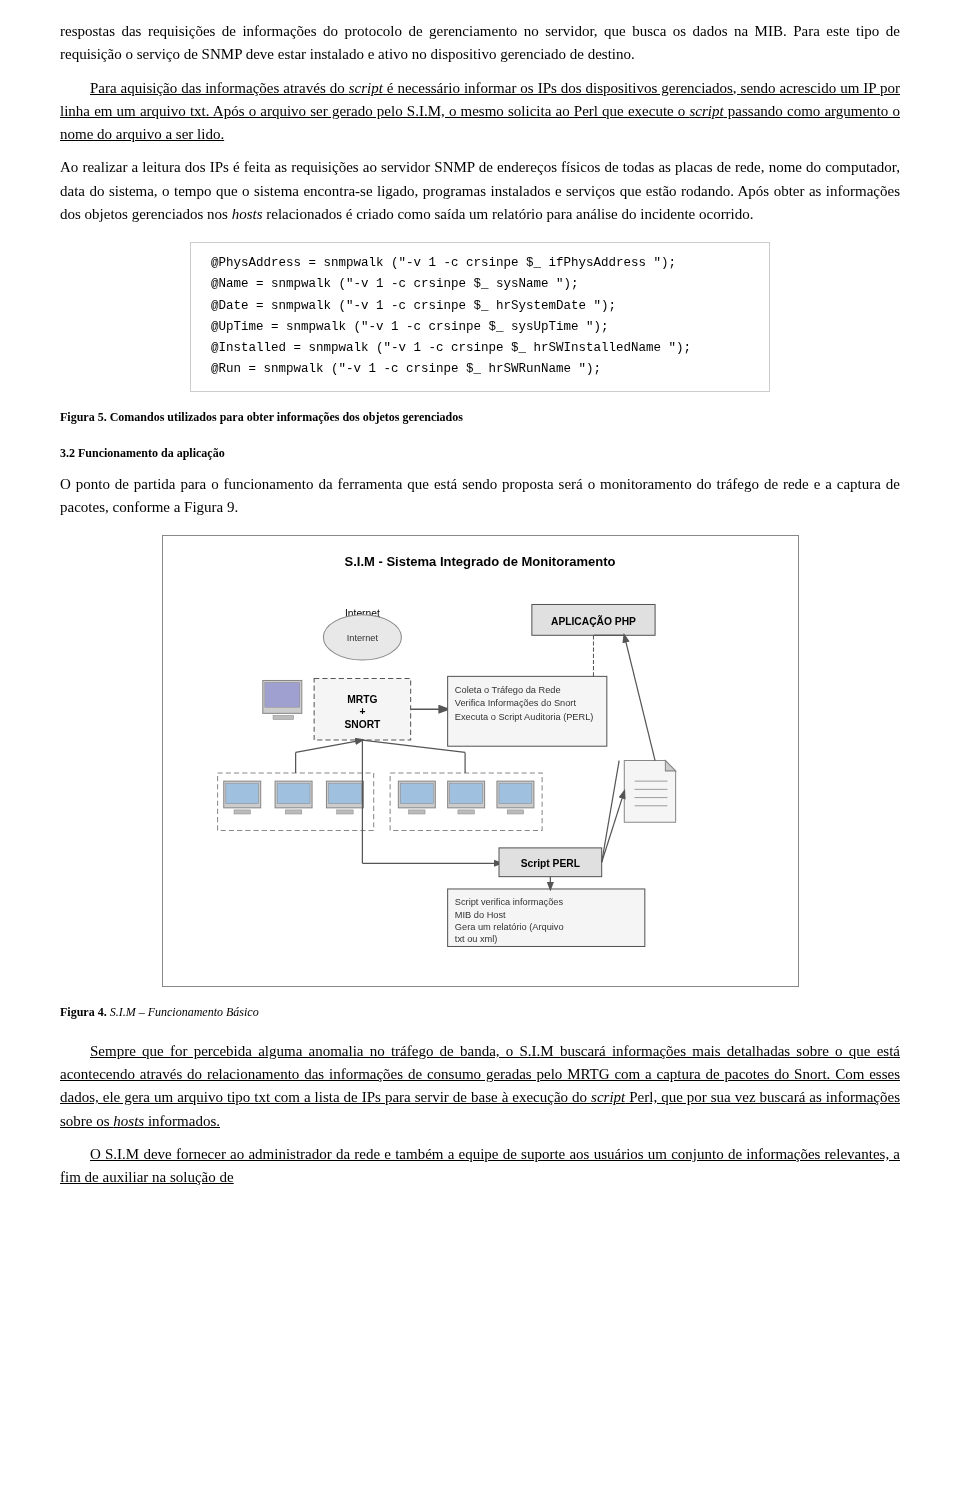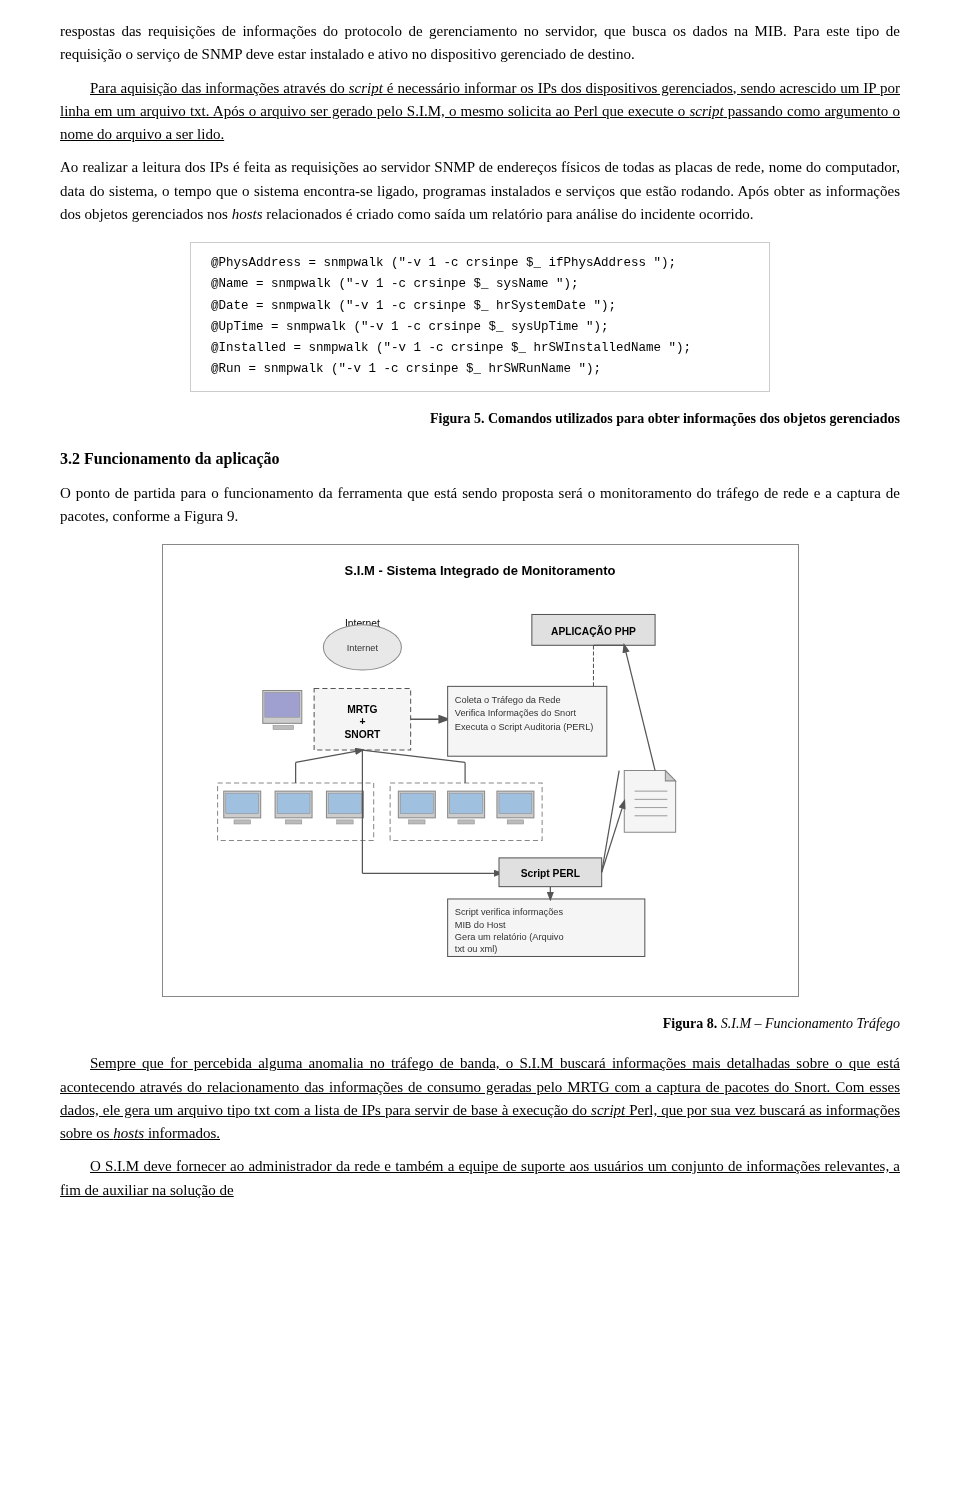--- a/index.html
+++ b/index.html
@@ -26,29 +26,29 @@
       background: #fff;
       border: 1px solid #ccc;
       font-family: "Courier New", Courier, monospace;
       font-size: 12.5px;
       padding: 10px 20px;
       margin: 16px auto;
       width: 580px;
       line-height: 1.7;
     }
     .figure-caption {
-      text-align: right;
-      font-size: 14px;
+      text-align: left;
+      font-size: 12px;
       margin: 8px 0 18px 0;
     }
     .figure-caption span {
       font-weight: bold;
     }
     .section-heading {
-      font-size: 16px;
+      font-size: 12px;
       font-weight: bold;
       margin: 14px 0 10px 0;
     }
     .diagram-container {
       border: 1px solid #888;
       margin: 16px auto;
       width: 637px;
       padding: 16px 10px 20px 10px;
       background: #fff;
     }
@@ -204,21 +204,21 @@
       <defs>
         <marker id="arrow" markerWidth="8" markerHeight="8" refX="6" refY="3" orient="auto">
           <path d="M0,0 L0,6 L8,3 z" fill="#555"></path>
         </marker>
       </defs>
     </svg>
   </div>
 </div>
 
 <p class="figure-caption">
-  <strong>Figura 8.</strong><em> S.I.M – Funcionamento Tráfego</em>
+  <strong>Figura 4.</strong><em> S.I.M – Funcionamento Básico</em>
 </p>
 
 <p class="paragraph-indent">
   <span>Sempre que for percebida alguma anomalia no tráfego de banda, o S.I.M buscará informações mais detalhadas sobre o que está acontecendo através do relacionamento das informações de consumo geradas pelo MRTG com a captura de pacotes do Snort. Com esses dados, ele gera um arquivo tipo txt com a lista de IPs para servir de base à execução do </span><em>script</em><span> Perl, que por sua vez buscará as informações sobre os </span><em>hosts</em><span> informados.</span>
 </p>
 
 <p class="paragraph-indent">
   <span>O S.I.M deve fornecer ao administrador da rede e também a equipe de suporte aos usuários um conjunto de informações relevantes, a fim de auxiliar na solução de</span>
 </p>
 

